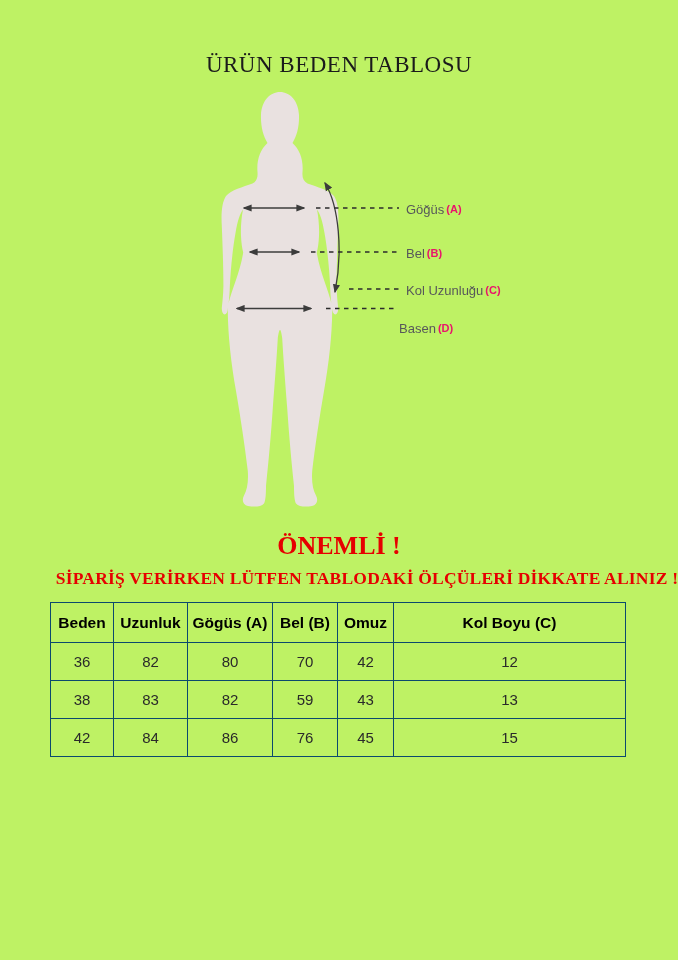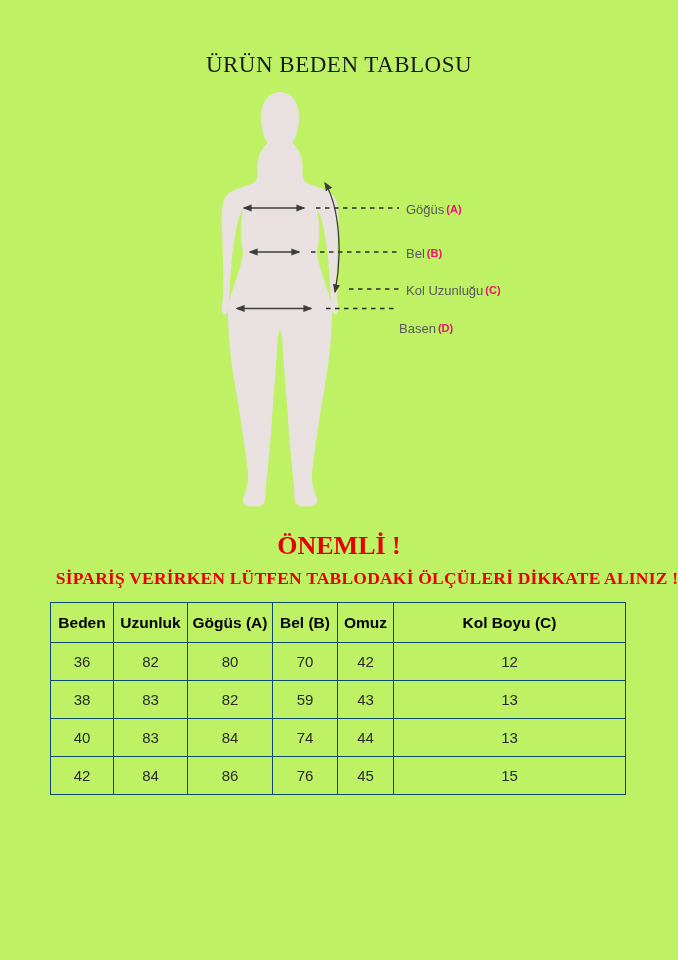--- a/index.html
+++ b/index.html
@@ -171,28 +171,20 @@
       </tr>
       <tr>
         <td>38</td>
         <td>83</td>
         <td>82</td>
         <td>59</td>
         <td>43</td>
         <td>13</td>
       </tr>
       <tr>
-        <td>40</td>
-        <td>83</td>
-        <td>84</td>
-        <td>74</td>
-        <td>44</td>
-        <td>13</td>
-      </tr>
-      <tr>
         <td>42</td>
         <td>84</td>
         <td>86</td>
         <td>76</td>
         <td>45</td>
         <td>15</td>
       </tr>
     </tbody>
   </table>
 

